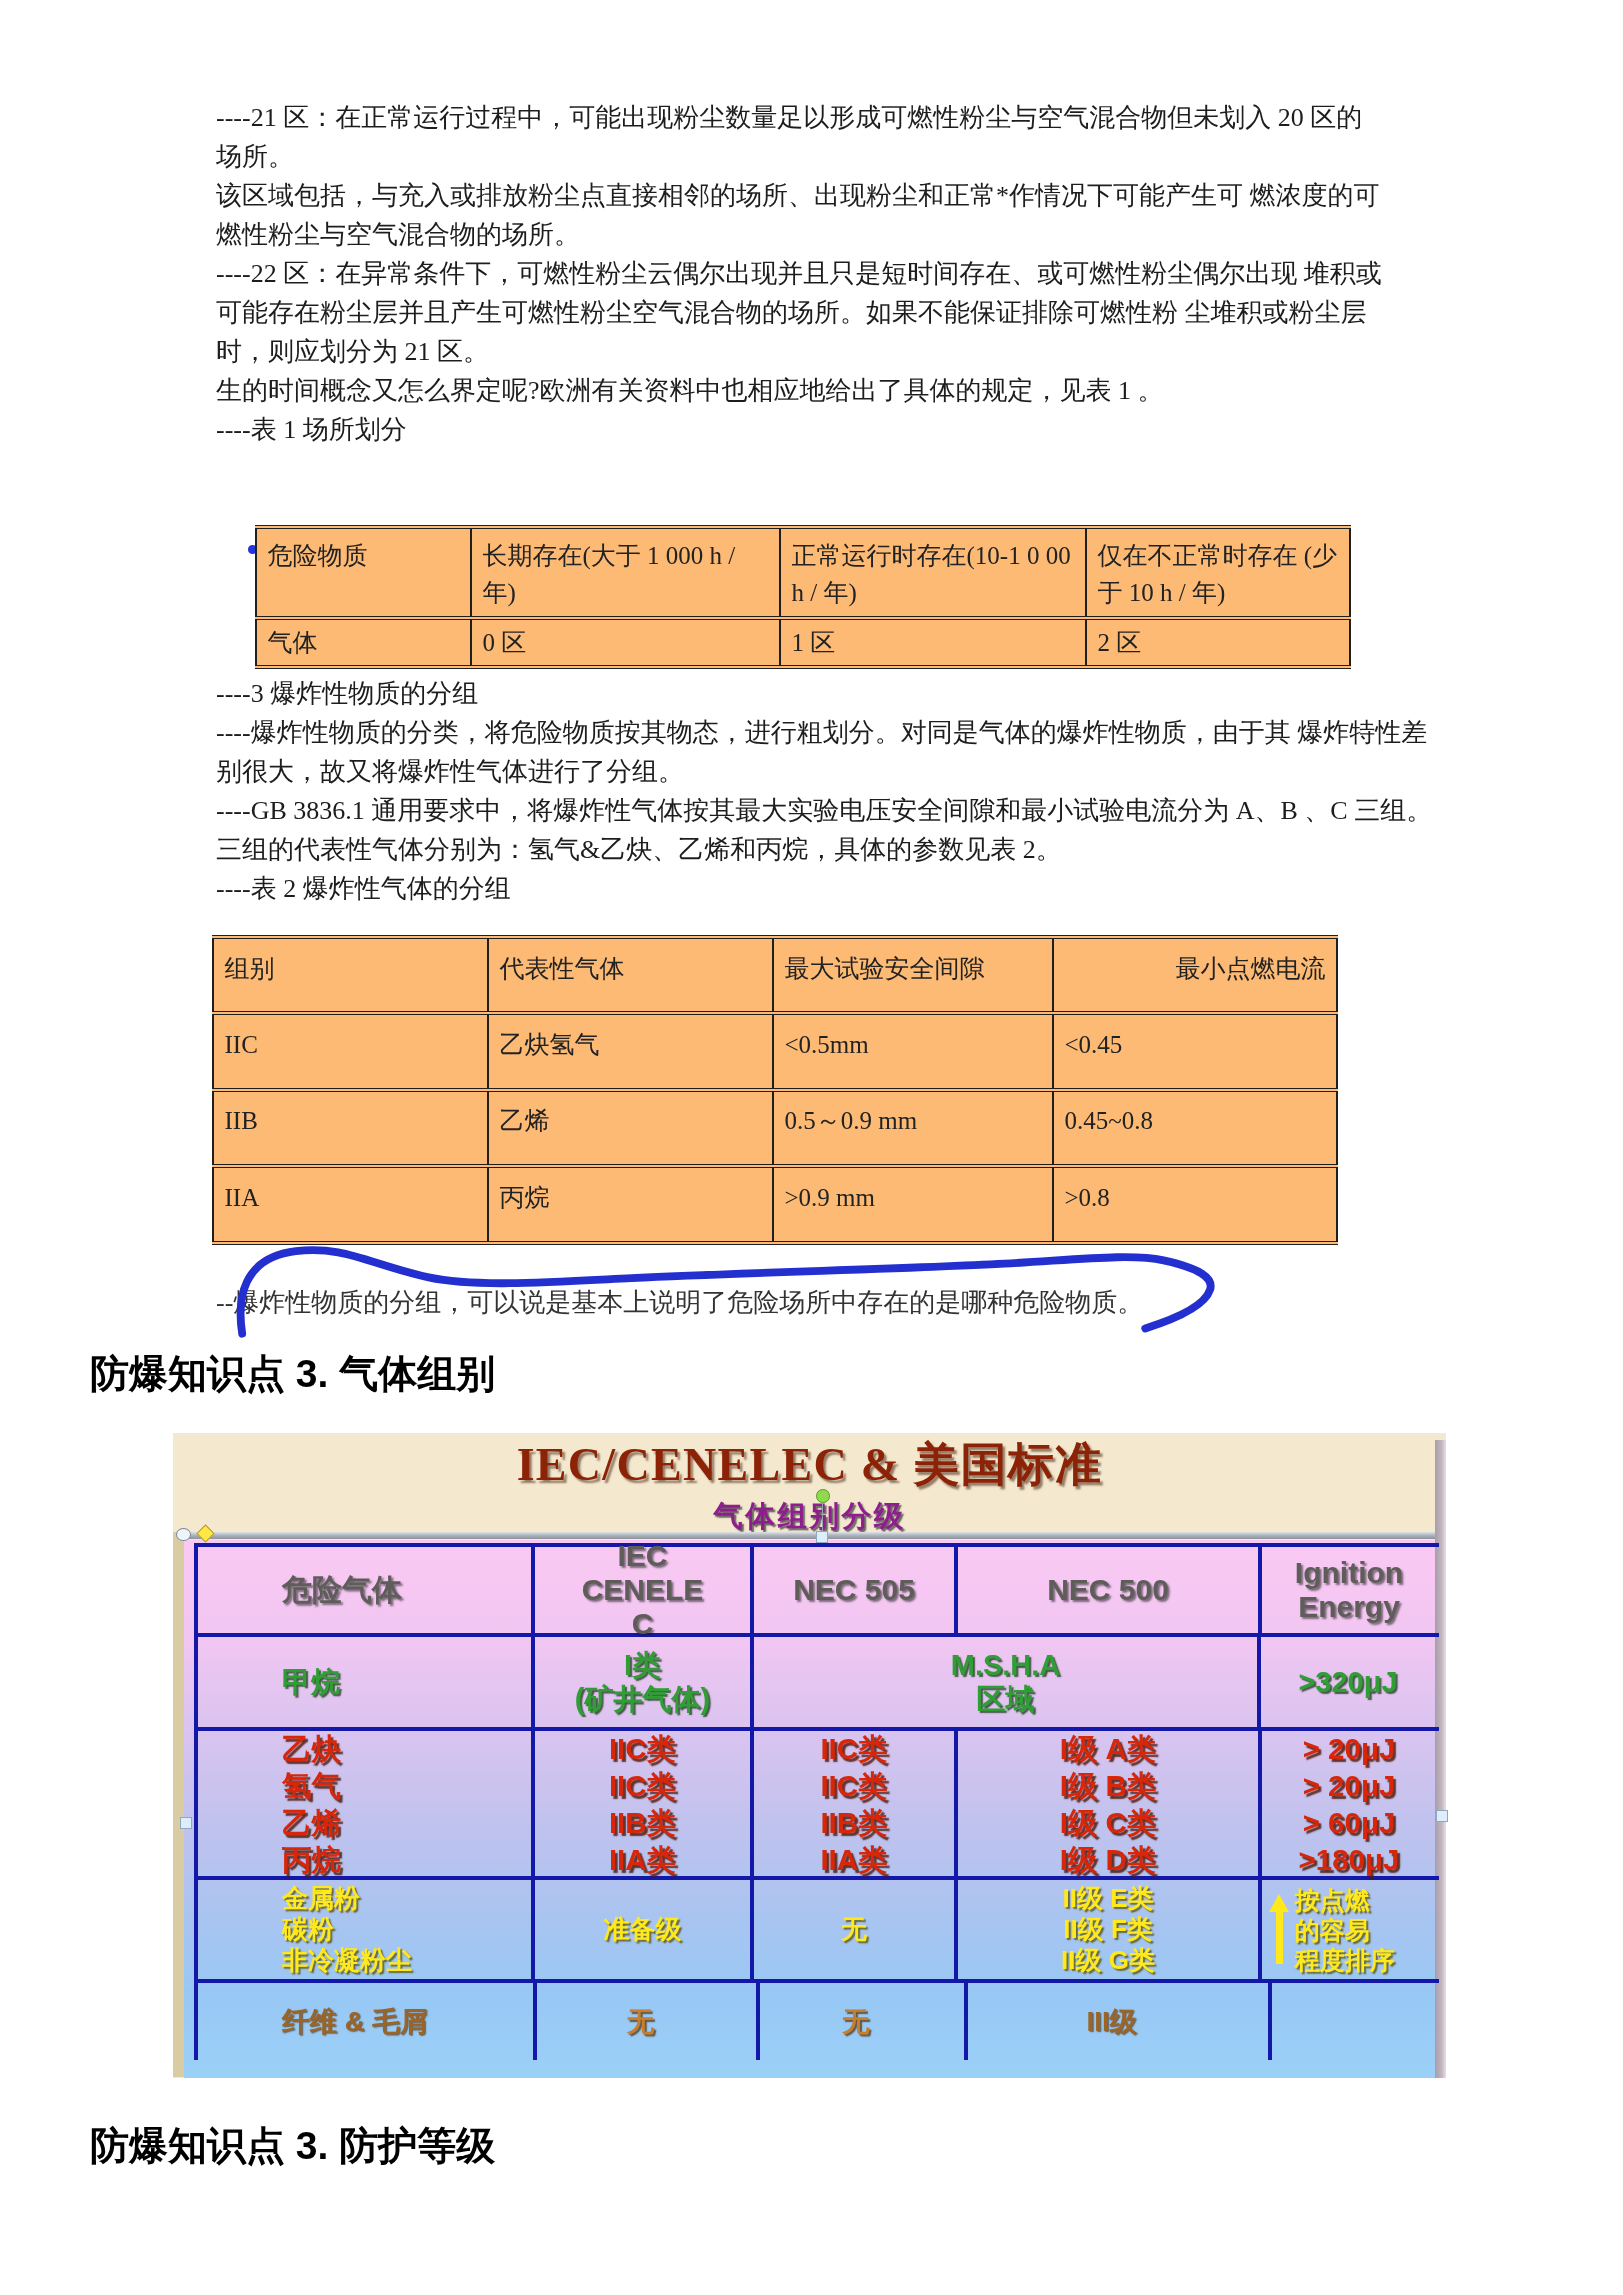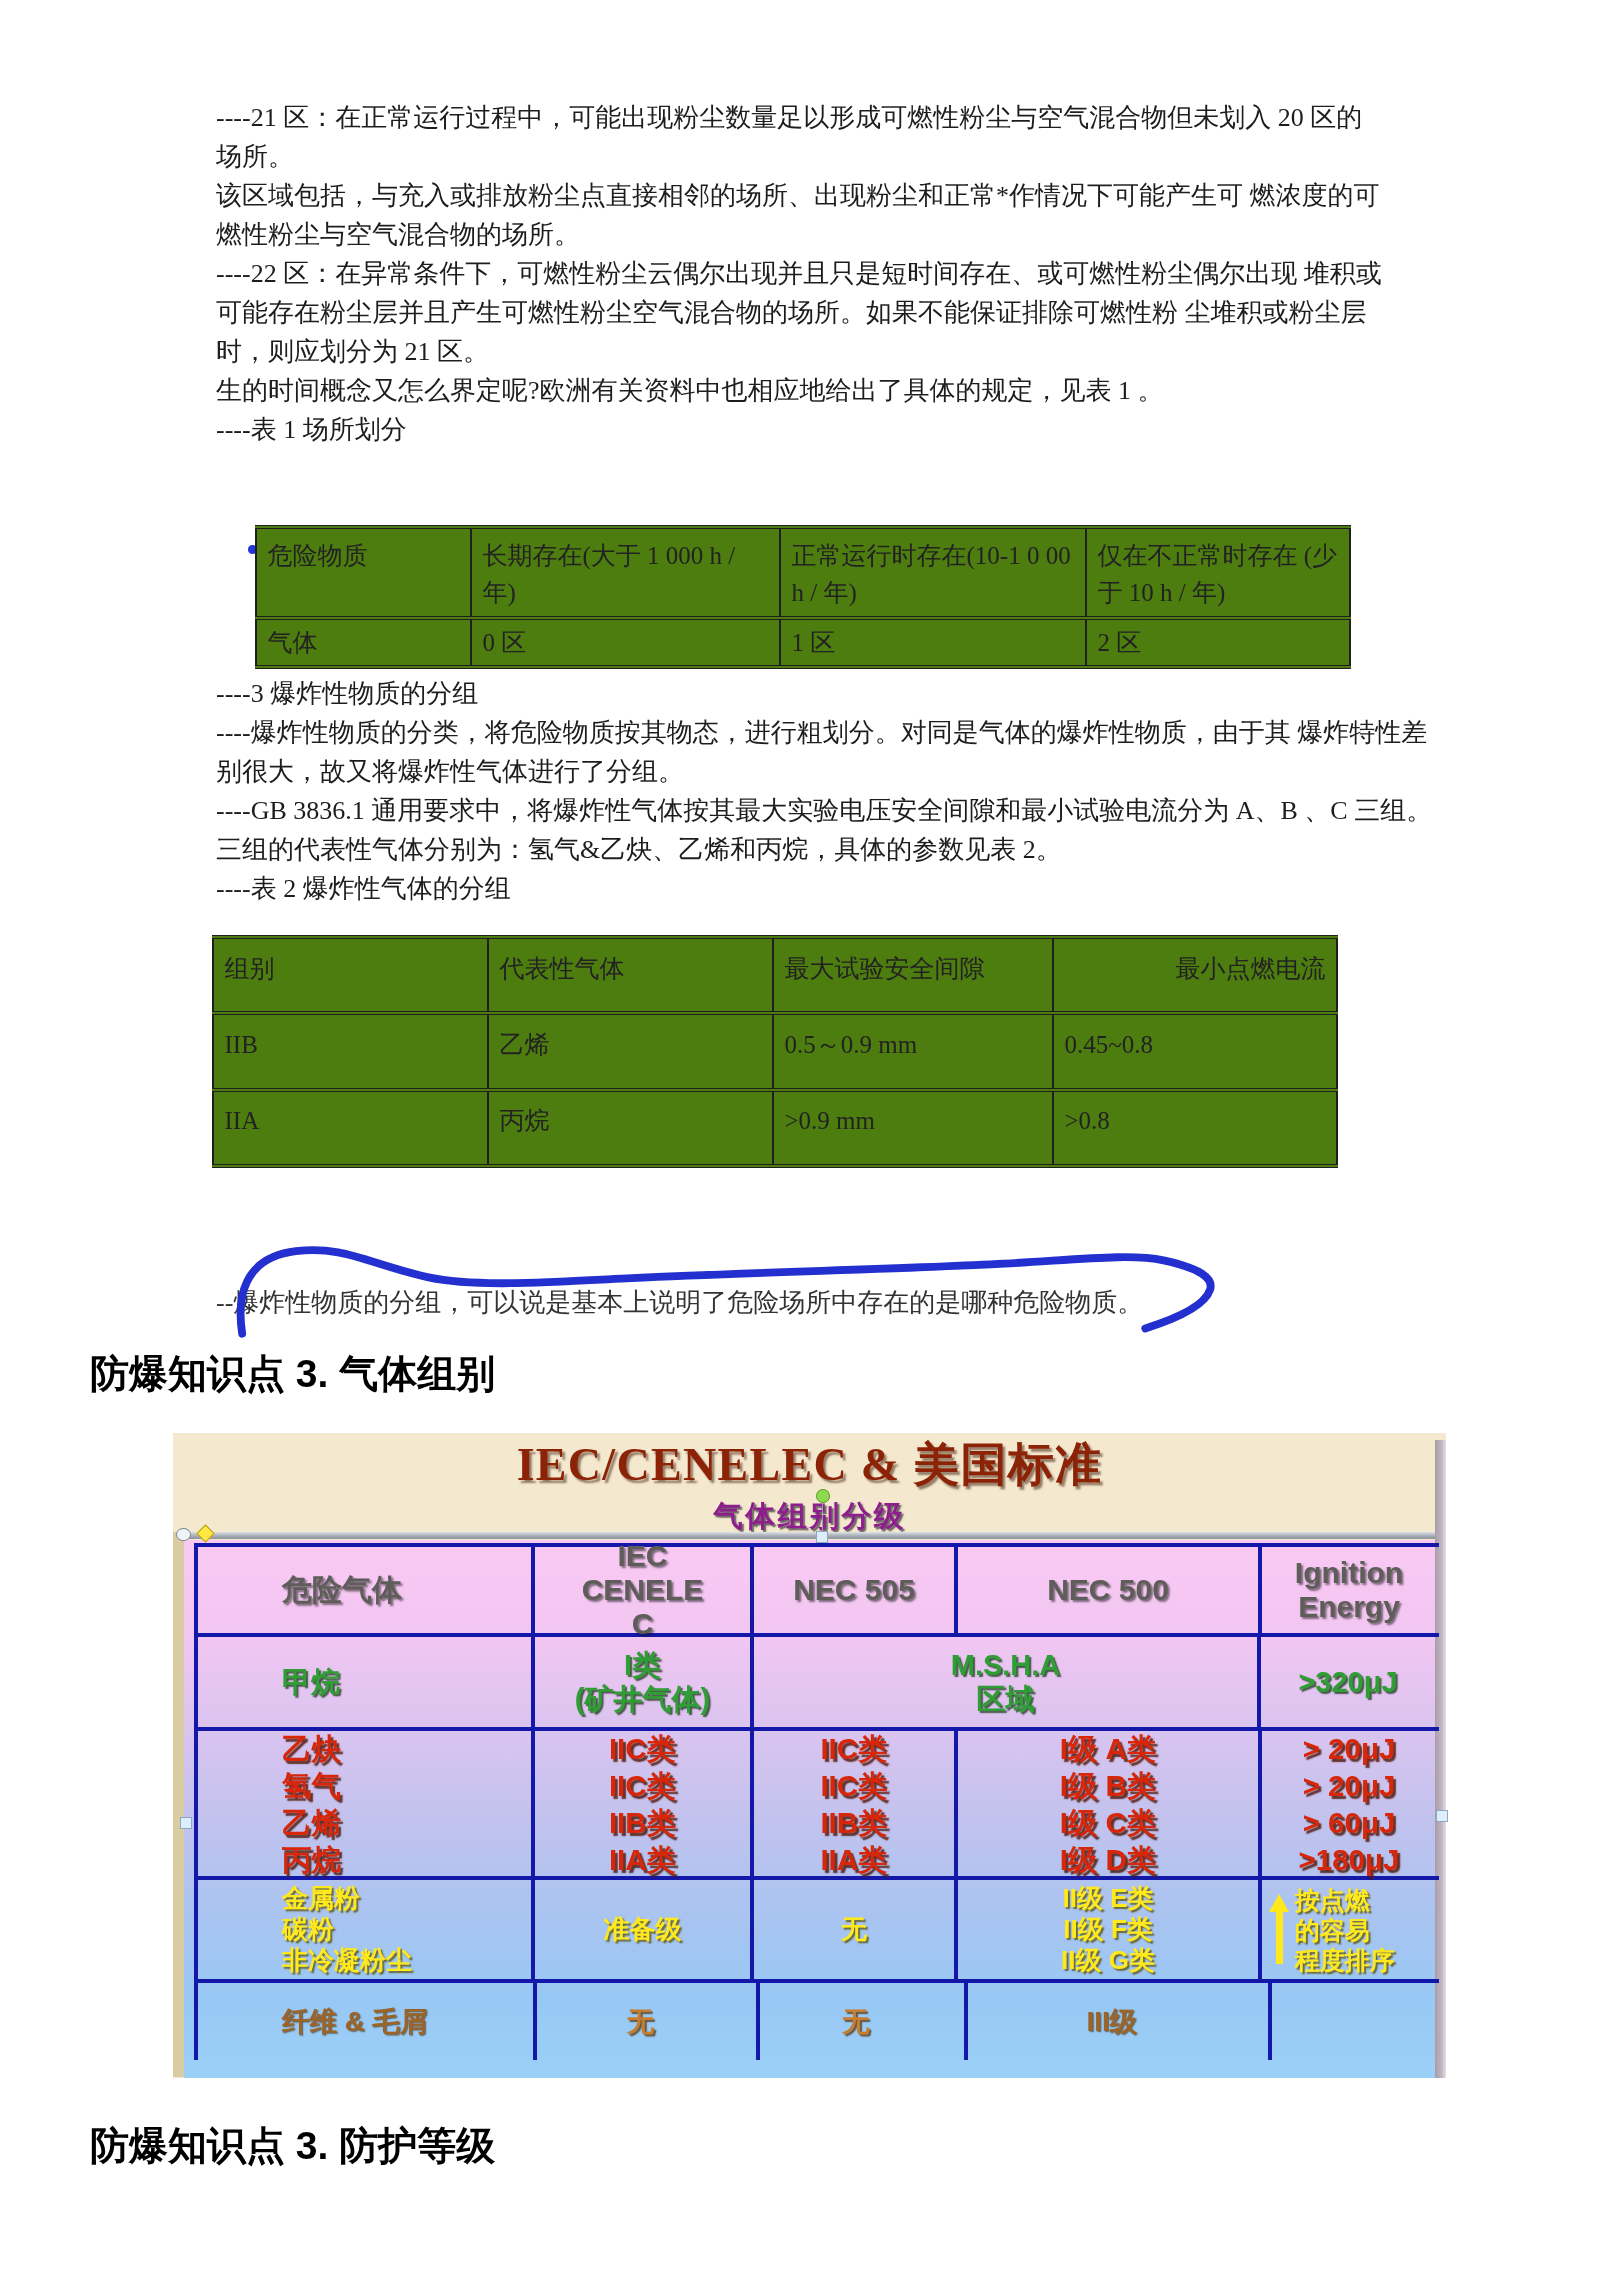--- a/index.html
+++ b/index.html
@@ -3,21 +3,21 @@
 <meta charset="utf-8">
 <style>
   html,body{margin:0;padding:0;background:#ffffff;}
   .page{position:relative;width:1623px;height:2295px;background:#ffffff;overflow:hidden;
         font-family:"Liberation Serif","DejaVu Serif",serif;color:#1c1c1c;}
   
   .pblock{position:absolute;left:216px;width:1198px;}
   .pline{font-size:26px;line-height:39px;white-space:nowrap;color:#1d1d1d;}
   
   .doc-table{border-collapse:collapse;table-layout:fixed;position:absolute;
-             font-size:25px;color:#222;background:#4d7c0f;}
+             font-size:25px;color:#222;background:#fdba74;}
   .doc-table td{border-left:2px solid #1f1f1f;border-right:2px solid #1f1f1f;
                 padding:3.9px 10.5px;vertical-align:middle;word-break:break-all;line-height:1.5;}
   .t1{left:255px;top:525px;width:1001px;border-top:4.6px double #1f1f1f;border-bottom:4.6px double #1f1f1f;}
   .t1 tr.hd td{height:68px;border-bottom:4.6px double #1f1f1f;vertical-align:top;padding-top:7.9px;}
   .t1 tr.bd td{height:34px;}
   .t2{left:212px;top:935px;width:1032px;border-top:4.6px double #1f1f1f;}
   .t2 td{border-bottom:4.6px double #1f1f1f;vertical-align:top;padding-top:10.5px;}
   .t2 tr td{height:58px;}
   
   .note{position:absolute;left:216px;top:1283px;font-size:26px;line-height:39px;white-space:nowrap;color:#333;}
@@ -113,20 +113,26 @@
     <div class="pline">----表 2 爆炸性气体的分组</div>
   </div>
 
   <table class="doc-table t2">
     <tbody>
         <tr>
       <td style="width:252px;">组别</td>
       <td style="width:262px;">代表性气体</td>
       <td style="width:257px;border-radius:15px;">最大试验安全间隙</td>
       <td style="width:261px;text-align:right;">最小点燃电流</td>
+    </tr>
+    <tr>
+      <td>IIC</td>
+      <td>乙炔氢气</td>
+      <td>&lt;0.5mm</td>
+      <td>&lt;0.45</td>
     </tr>
     <tr>
       <td>IIB</td>
       <td>乙烯</td>
       <td>0.5～0.9 mm</td>
       <td>0.45~0.8</td>
     </tr>
     <tr>
       <td>IIA</td>
       <td>丙烷</td>

